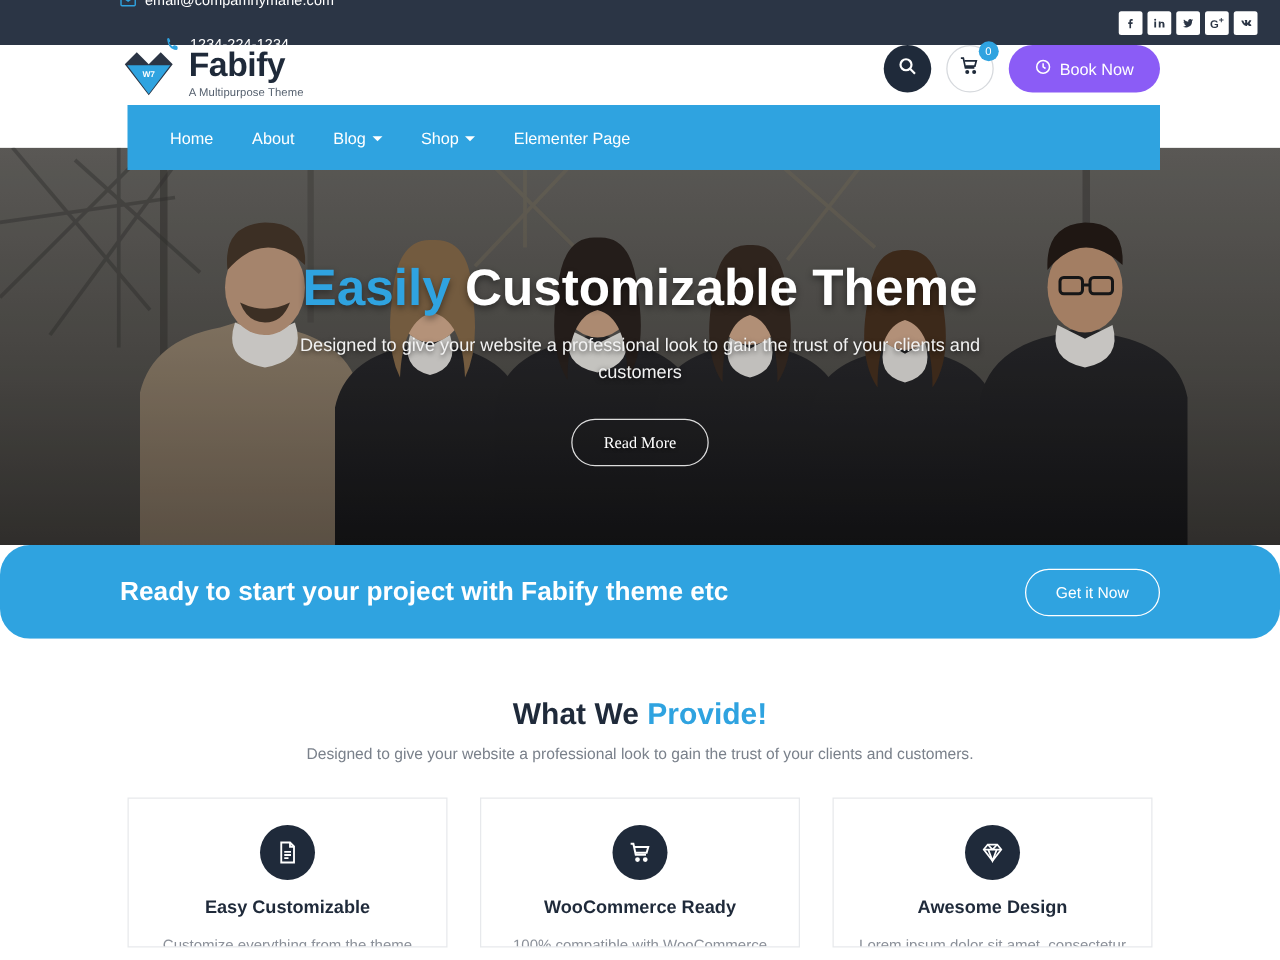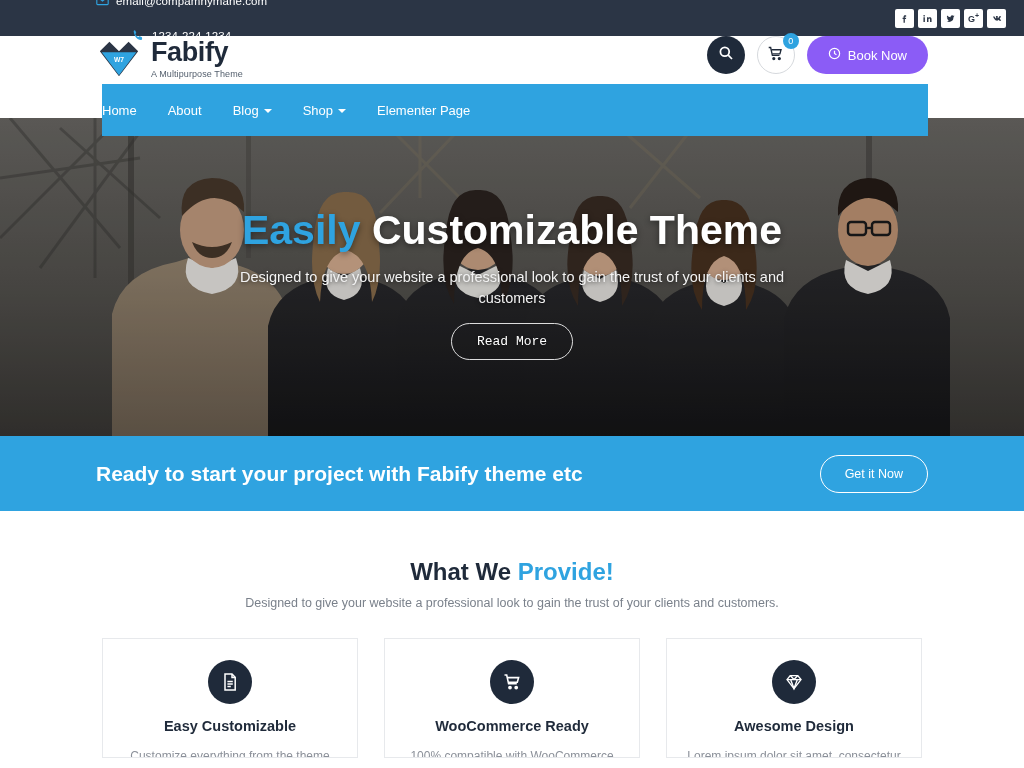--- a/index.html
+++ b/index.html
@@ -70,21 +70,21 @@
     font-family: "Liberation Sans", sans-serif; cursor: pointer;
   }
   .book-btn svg { width: 13px; height: 13px; }
 
   
   .hero-zone { position: relative; height: 318px; }
   .hero-photo { position: absolute; inset: 0; overflow: hidden; }
   .navbar {
     position: absolute; top: -34px; left: 102px; width: 826px; height: 52px;
     background: #2fa3e0; display: flex; align-items: center;
-    gap: 31px; z-index: 5;
+    padding-left: 34px; gap: 31px; z-index: 5;
   }
   .nav-item {
     color: #fff; font-size: 13px; display: flex; align-items: center; gap: 5px;
     cursor: pointer;
   }
   .caret {
     width: 0; height: 0; border-left: 4px solid transparent;
     border-right: 4px solid transparent; border-top: 4px solid #fff;
     margin-top: 2px;
   }
@@ -96,31 +96,31 @@
     font-size: 41px; font-weight: bold; color: #fff; line-height: 1.1;
     text-shadow: 0 2px 6px rgba(0,0,0,.45);
   }
   .hero-title .hl { color: #2fa3e0; }
   .hero-sub {
     font-size: 14.5px; color: #f2f2f2; margin-top: 14px; line-height: 1.45;
     text-shadow: 0 1px 4px rgba(0,0,0,.6); max-width: 560px;
     margin-left: auto; margin-right: auto;
   }
   .read-more {
-    display: inline-block; margin-top: 14px;
+    display: inline-block; margin-top: 26px;
     border: 1px solid rgba(255,255,255,.85); border-radius: 19px;
     color: #fff; font-size: 13px; padding: 10px 25px; background: transparent;
-    font-family: Liberation Mono, monospace; cursor: pointer;
+    font-family: Liberation Serif, serif; cursor: pointer;
     text-shadow: 0 1px 3px rgba(0,0,0,.5);
   }
 
   
   .cta {
     height: 75px; background: #2fa3e0;
-    display: flex; align-items: center; padding: 0 96px;
+    display: flex; align-items: center; padding: 0 96px; border-radius: 24px;
   }
   .cta-text { color: #fff; font-size: 21px; font-weight: bold; }
   .cta-btn {
     margin-left: auto; border: 1px solid #fff; border-radius: 19px;
     background: transparent; color: #fff; font-size: 12.5px;
     padding: 11px 24px; font-family: "Liberation Sans", sans-serif; cursor: pointer;
   }
 
   
   .provide { background: #fff; padding-top: 47px; }

